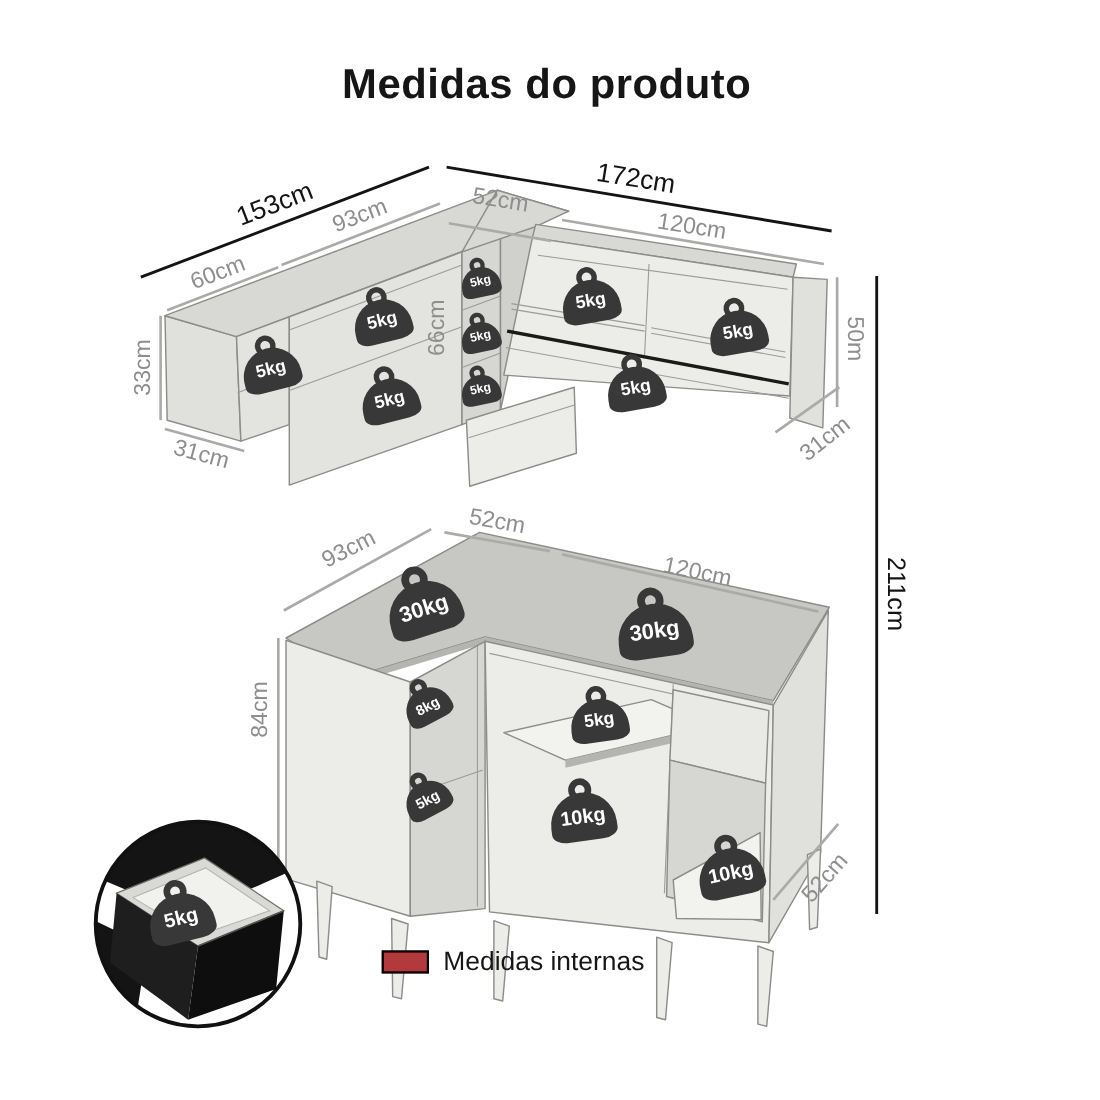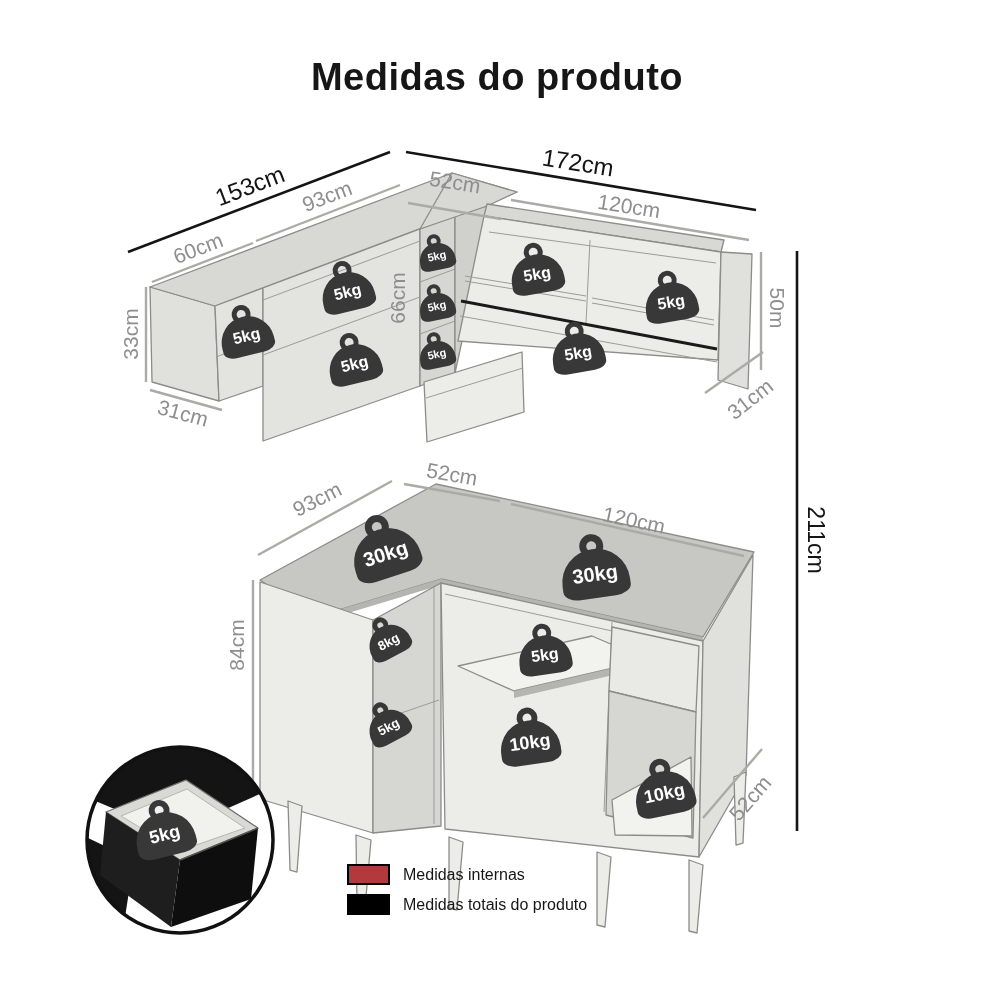--- a/index.html
+++ b/index.html
@@ -32,21 +32,21 @@
   .b-md  .bell{width:53px;height:39px;font-size:16px}
   .b-ml  .ring{width:21px;height:21px;border-width:6px;margin-bottom:-8px}
   .b-ml  .bell{width:60px;height:44px;font-size:18px}
   .b-lg  .ring{width:24px;height:24px;border-width:7px;margin-bottom:-9px}
   .b-lg  .bell{width:68px;height:49px;font-size:20px}
 
   
   .legend{position:absolute;left:347px;top:863px}
   .legend-row{display:flex;align-items:center;margin-bottom:7px;height:23px}
   .swatch{width:43px;height:21px;border:2px solid #000;box-sizing:border-box;margin-right:13px;flex:0 0 auto}
-  .legend-label{font-size:16px;color:#161616;white-space:nowrap}
+  .legend-label{font-size:24px;color:#161616;white-space:nowrap}
 
   
   .f-top{fill:#d8d8d4}.f-counter{fill:#c7c7c3}.f-face{fill:#ecece8}.f-face2{fill:#e9e9e5}
   .f-inner{fill:#e3e3df}.f-innerd{fill:#d6d6d2}.f-side{fill:#e0e0dc}.f-sided{fill:#d0d0cc}
   .f-bright{fill:#f2f2ee}.f-edge{fill:#b4b4b0}
   .ln{stroke:#8c8c89;stroke-width:1.3;stroke-linejoin:round}
   .ln-thin{stroke:#9b9b98;stroke-width:1}
   .ln-blk{stroke:#1a1a1a;stroke-width:3;fill:none}
   .dimline-black{stroke:#141414;stroke-width:2.6}
   .dimline-gray{stroke:#aaaaa7;stroke-width:2.4}
@@ -293,18 +293,14 @@
           <span>5kg</span>
         </span>
       </span>
     </div>
 
   <div class="legend">
     <div class="legend-row">
       <span class="swatch" style="background: rgb(178, 58, 60);"></span>
       <span class="legend-label">Medidas internas</span>
     </div>
-    <div class="legend-row">
-      <span class="swatch" style="background: rgb(0, 0, 0);"></span>
-      <span class="legend-label">Medidas totais do produto</span>
-    </div>
   </div>
 </div>
 
 </body></html>

